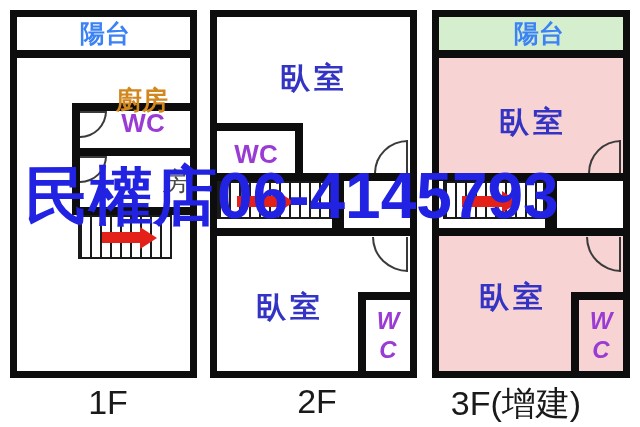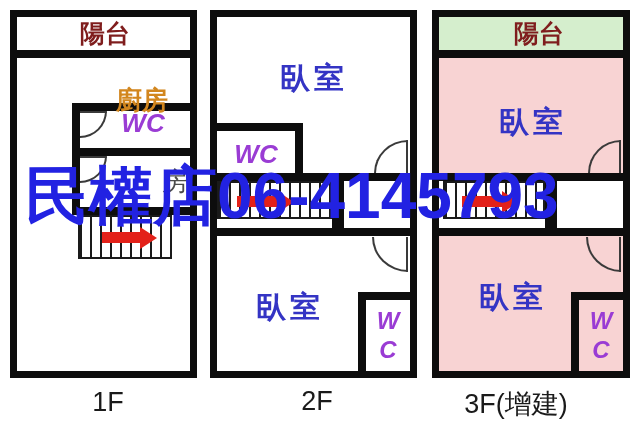--- a/index.html
+++ b/index.html
@@ -4,40 +4,40 @@
 <style>
   html,body{margin:0;padding:0;background:#ffffff;}
   #stage{
     position:relative;width:640px;height:427px;background:#ffffff;overflow:hidden;
     font-family:"Liberation Sans",sans-serif;
   }
   .plan{position:absolute;border:7px solid #0d0d0d;background:#ffffff;box-sizing:border-box;}
   .wall{position:absolute;background:#0d0d0d;}
   .fill{position:absolute;left:0;width:100%;}
   .lbl{position:absolute;transform:translate(-50%,-50%);font-weight:700;white-space:nowrap;line-height:1;}
-  .lbl-balcony{font-size:25px;color:#7f1d1d;}
+  .lbl-balcony{font-size:25px;color:#3b82f6;}
   .lbl-kitchen{font-size:26px;color:#d2861e;margin-top:23px;}
   .lbl-living{font-size:31px;color:#d2861e;letter-spacing:4px;}
   .lbl-bedroom{font-size:30px;color:#3434c4;letter-spacing:4px;}
-  .lbl-wc{font-size:26px;color:#9a3cd4;font-style:italic;}
+  .lbl-wc{font-size:26px;color:#9a3cd4;}
   .lbl-wc-stack{font-size:24px;color:#9a3cd4;font-style:italic;text-align:center;line-height:1.15;}
   .lbl-room{font-size:26px;color:#4b4b4b;font-weight:500;}
   .stairs{position:absolute;border:2px solid #1a1a1a;box-sizing:border-box;
     background:repeating-linear-gradient(to right,#1a1a1a 0 2px,#ffffff 2px 10px);}
   .arrow-body{position:absolute;background:#e32119;}
   .arrow-head{position:absolute;width:0;height:0;border-top:11px solid transparent;
     border-bottom:11px solid transparent;border-left:17px solid #e32119;}
   .door{position:absolute;box-sizing:border-box;}
   .door-br{border-right:2px solid #3a3a3a;border-bottom:2px solid #3a3a3a;
     border-top:2px solid #3a3a3a;border-bottom-right-radius:100% 100%;}
   .door-tl{border-left:2px solid #3a3a3a;border-top:2px solid #3a3a3a;
     border-right:2px solid #3a3a3a;border-top-left-radius:100% 100%;}
   .door-bl{border-left:2px solid #3a3a3a;border-bottom:2px solid #3a3a3a;
     border-right:2px solid #3a3a3a;border-bottom-left-radius:100% 100%;}
-  .caption{position:absolute;transform:translate(-50%,-50%);font-size:27px;font-weight:500;
+  .caption{position:absolute;transform:translate(-50%,-50%);font-size:34px;font-weight:500;
     color:#1a1a1a;white-space:nowrap;}
   #big-watermark{
     position:absolute;left:25px;top:164px;z-index:10;font-size:64px;font-weight:700;
     color:#2222e2;line-height:1;white-space:nowrap;letter-spacing:0px;
   }
   #corner-watermark{
     position:absolute;right:6px;top:396px;z-index:11;font-size:17px;font-weight:700;
     color:#dedede;opacity:.9;white-space:nowrap;
   }
 </style>

